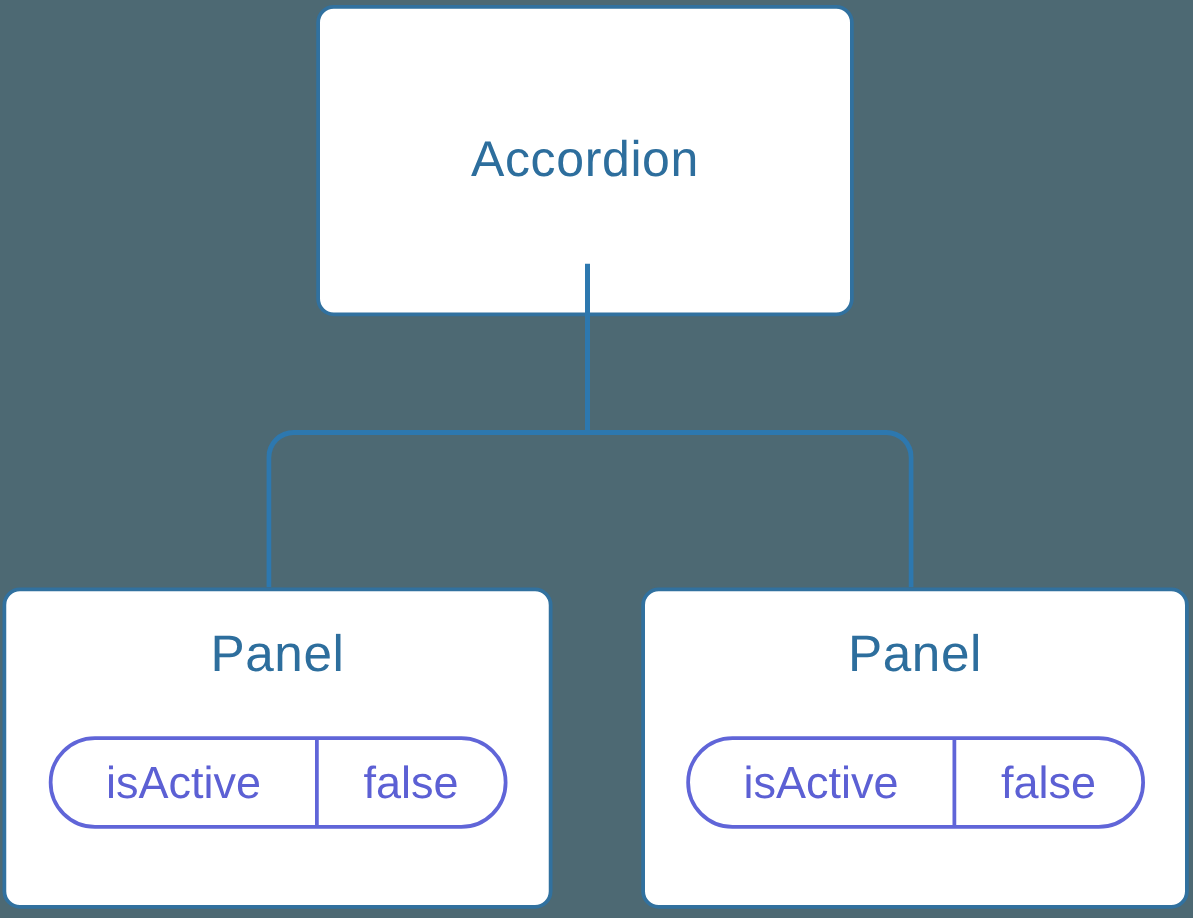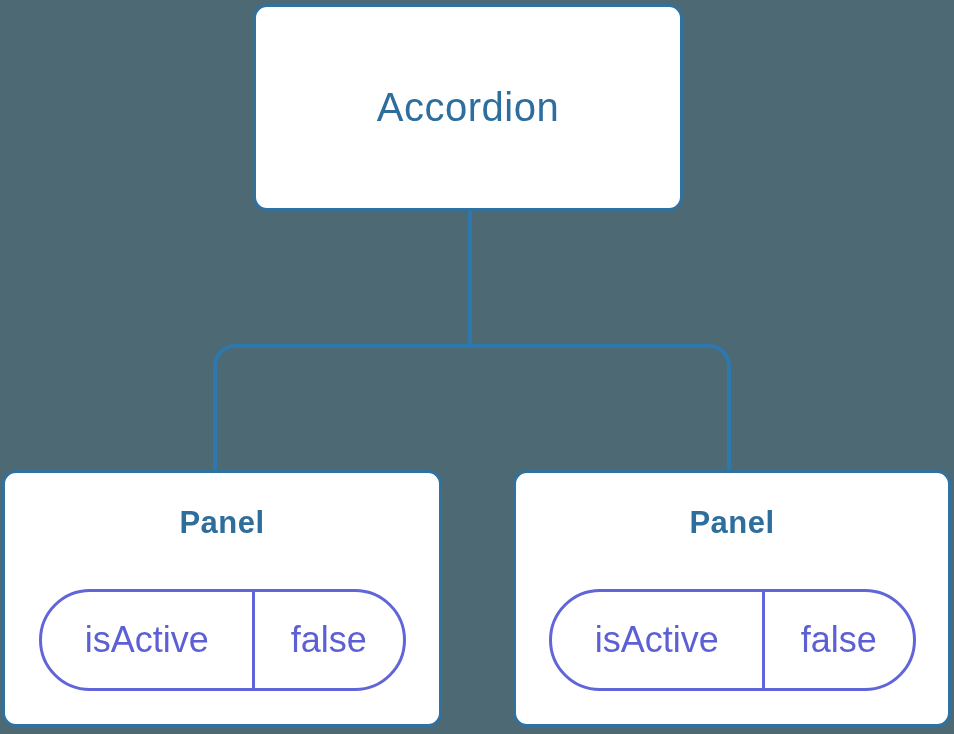--- a/index.html
+++ b/index.html
@@ -22,21 +22,21 @@
   .node {
     position: absolute;
     background: var(--node-bg, #ffffff);
     border: 3px solid var(--node-border, #31719f);
     box-sizing: border-box;
   }
   .node-root {
     left: 253px;
     top: 4px;
     width: 430px;
-    height: 207px;
+    height: 249px;
     border-radius: 14px;
     display: flex;
     align-items: center;
     justify-content: center;
   }
   .node-root .node-label {
     color: var(--node-text, #2d6e9d);
     font-size: 40px;
     font-weight: 500;
     letter-spacing: 0.5px;
@@ -48,30 +48,30 @@
     border-radius: 14px;
     display: flex;
     flex-direction: column;
     align-items: center;
     padding-top: 28px;
   }
   .node-panel.left  { left: 2px; }
   .node-panel.right { left: 513px; width: 438px; }
   .panel-title {
     color: var(--node-text, #2d6e9d);
-    font-size: 31px;
-    font-weight: 700;
+    font-size: 41px;
+    font-weight: 400;
     line-height: 44px;
     letter-spacing: 0.5px;
   }
   
   .state-pill {
     margin-top: 44px;
     width: 367px;
-    height: 102px;
+    height: 74px;
     border: 3px solid var(--state-border, #6065d8);
     border-radius: 53px;
     box-sizing: border-box;
     display: flex;
     align-items: stretch;
     background: var(--node-bg, #ffffff);
   }
   .pill-cell {
     display: flex;
     align-items: center;

